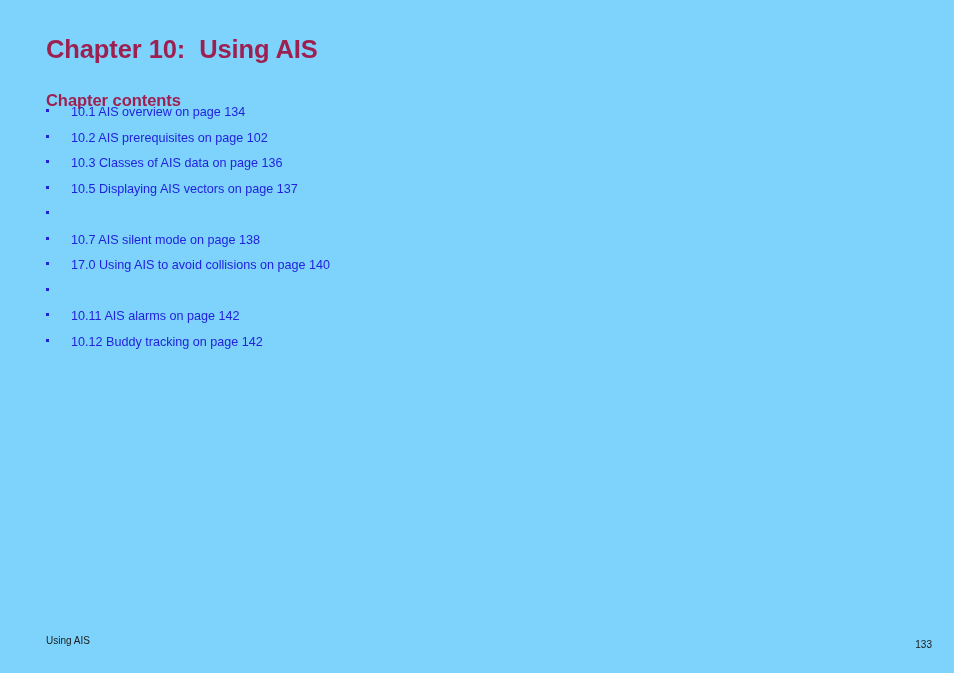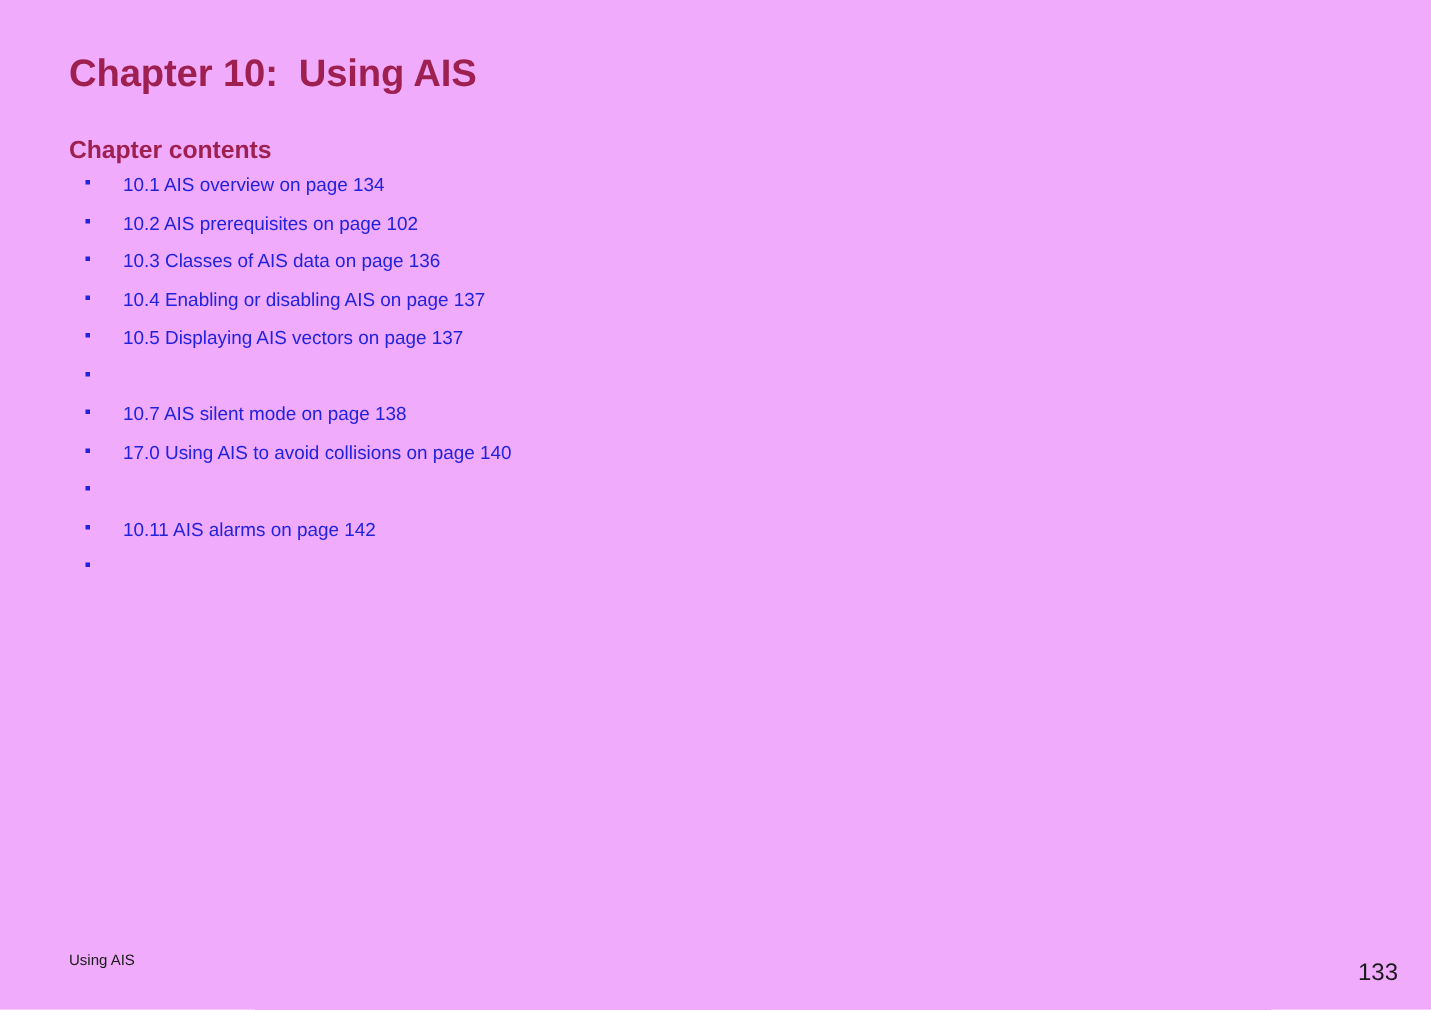--- a/index.html
+++ b/index.html
@@ -12,21 +12,21 @@
     height: 673px;
     position: relative;
     overflow: hidden;
     font-family: "Liberation Sans", sans-serif;
     -webkit-font-smoothing: antialiased;
   }
 
   .page {
     position: absolute;
     inset: 0;
-    background: #f0abfc;
+    background: #7dd3fc;
   }
 
   
   .chapter-title {
     position: absolute;
     left: 46px;
     top: 18px;
     font-size: 25.5px;
     font-weight: bold;
     color: #9e2050;
@@ -46,21 +46,21 @@
     letter-spacing: -0.05px;
     line-height: 1.2;
   }
 
   
   .contents-list {
     position: absolute;
     left: 46px;
     top: 105px;
     width: 600px;
-    margin: 11px;
+    margin: 0;
     padding: 0;
     list-style: none;
   }
   .contents-item {
     position: relative;
     height: 25.5px;
     line-height: 15px;
     padding-left: 25px;
     font-size: 12.6px;
     color: #2222dd;
@@ -88,21 +88,21 @@
     top: 635px;
     font-size: 10px;
     color: #1a1a1a;
     line-height: 1.2;
     text-align: center;
   }
   .footer-page {
     position: absolute;
     right: 22px;
     top: 639px;
-    font-size: 16px;
+    font-size: 10px;
     color: #1a1a1a;
     line-height: 1.2;
     text-align: right;
   }
 </style>
 </head>
 <body>
 
 <div class="page">
 
@@ -118,24 +118,20 @@
     <li class="contents-item">
       <span class="contents-bullet"></span>
       <a class="contents-link" href="#">10.2 AIS prerequisites on page 102</a>
     </li>
     <li class="contents-item">
       <span class="contents-bullet"></span>
       <a class="contents-link" href="#">10.3 Classes of AIS data on page 136</a>
     </li>
     <li class="contents-item">
       <span class="contents-bullet"></span>
-      <a class="contents-link" href="#">10.4 Enabling or disabling AIS on page 137</a>
-    </li>
-    <li class="contents-item">
-      <span class="contents-bullet"></span>
       <a class="contents-link" href="#">10.5 Displaying AIS vectors on page 137</a>
     </li>
     <li class="contents-item">
       <span class="contents-bullet"></span>
     </li>
     <li class="contents-item">
       <span class="contents-bullet"></span>
       <a class="contents-link" href="#">10.7 AIS silent mode on page 138</a>
     </li>
     <li class="contents-item">
@@ -144,20 +140,21 @@
     </li>
     <li class="contents-item">
       <span class="contents-bullet"></span>
     </li>
     <li class="contents-item">
       <span class="contents-bullet"></span>
       <a class="contents-link" href="#">10.11 AIS alarms on page 142</a>
     </li>
     <li class="contents-item">
       <span class="contents-bullet"></span>
+      <a class="contents-link" href="#">10.12 Buddy tracking on page 142</a>
     </li>
   </ul>
 
   <div class="footer-left">Using AIS</div>
 
   <div class="footer-page">133</div>
 
 </div>
 
 </body></html>

